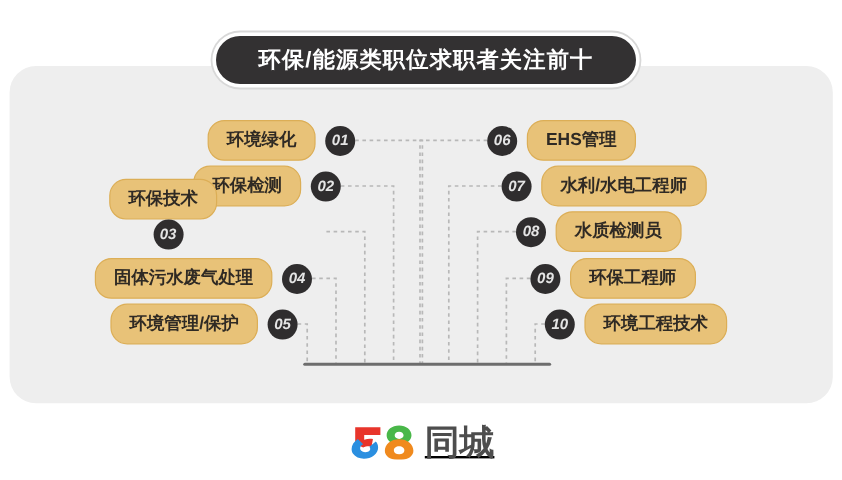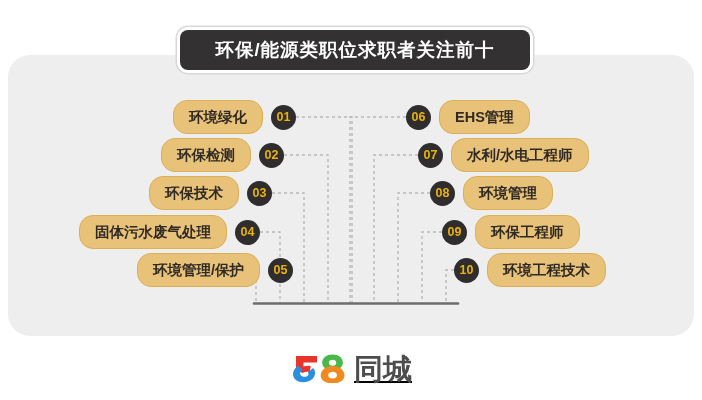--- a/index.html
+++ b/index.html
@@ -26,21 +26,21 @@
     border-radius: 22px;
   }
 
   
   #title-capsule {
     position: absolute;
     left: 180px;
     top: 30px;
     width: 350px;
     height: 40px;
-    border-radius: 8px;
+    border-radius: 20px;
     background: #333132;
     box-shadow: 0 0 0 3px #ffffff, 0 0 0 4.5px #d8d8d8;
     display: flex;
     align-items: center;
     justify-content: center;
     z-index: 30;
   }
   #title-text {
     color: #ffffff;
     font-size: 18.5px;
@@ -95,24 +95,25 @@
     width: 25px;
     height: 25px;
     border-radius: 50%;
     background: #2f2d2e;
     display: flex;
     align-items: center;
     justify-content: center;
     flex: 0 0 auto;
   }
   .badge-num {
-    color: #eab308;
+    color: #e5e5e5;
     font-size: 12.5px;
     font-weight: bold;
     line-height: 1;
+    font-style: italic;
   }
   .row.left  .badge { margin-left: 8px; }
   .row.right .badge { margin-right: 8px; }
 
   
   #footer {
     position: absolute;
     left: 0;
     top: 348px;
     width: 702px;
@@ -186,39 +187,39 @@
 
 <div class="row left" style="left:0px; top:140px; width:284px;">
   <div class="pill">
     <span class="pill-label">环保检测</span>
   </div>
   <div class="badge">
     <span class="badge-num">02</span>
   </div>
 </div>
 
-<div class="row left" style="left:0px; top:178px; width:272px;">
+<div class="row left" style="left:0px; top:178px; width:272px;flex-direction:column;">
   <div class="pill">
     <span class="pill-label">环保技术</span>
   </div>
   <div class="badge">
     <span class="badge-num">03</span>
   </div>
 </div>
 
 <div class="row left" style="left:0px; top:217px; width:260px;">
   <div class="pill">
     <span class="pill-label">固体污水废气处理</span>
   </div>
   <div class="badge">
     <span class="badge-num">04</span>
   </div>
 </div>
 
-<div class="row left" style="left:0px; top:255px; width:248px;margin-left:45px;">
+<div class="row left" style="left:0px; top:255px; width:248px;">
   <div class="pill">
     <span class="pill-label">环境管理/保护</span>
   </div>
   <div class="badge">
     <span class="badge-num">05</span>
   </div>
 </div>
 
 <div class="row right" style="left:406px; top:102px; width:296px;">
   <div class="badge">
@@ -236,21 +237,21 @@
   <div class="pill">
     <span class="pill-label">水利/水电工程师</span>
   </div>
 </div>
 
 <div class="row right" style="left:430px; top:178px; width:272px;">
   <div class="badge">
     <span class="badge-num">08</span>
   </div>
   <div class="pill">
-    <span class="pill-label">环境管理</span>
+    <span class="pill-label">水质检测员</span>
   </div>
 </div>
 
 <div class="row right" style="left:442px; top:217px; width:260px;">
   <div class="badge">
     <span class="badge-num">09</span>
   </div>
   <div class="pill">
     <span class="pill-label">环保工程师</span>
   </div>

